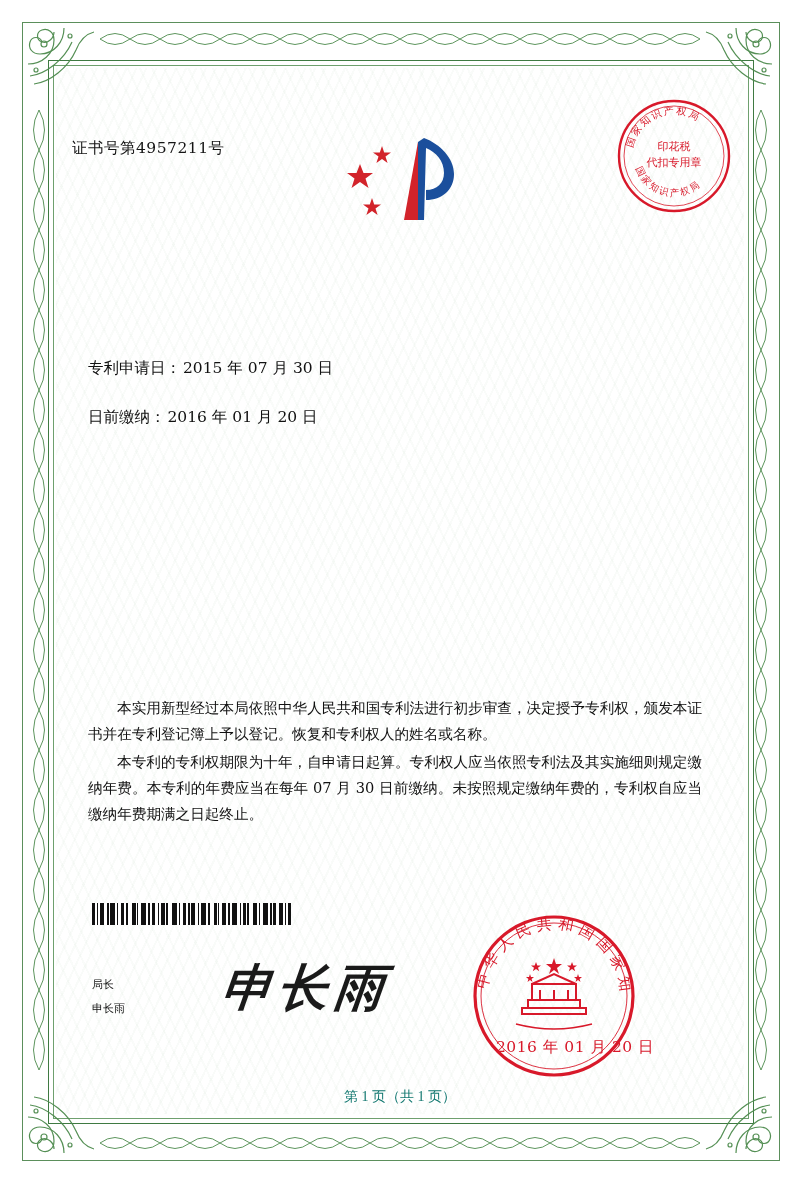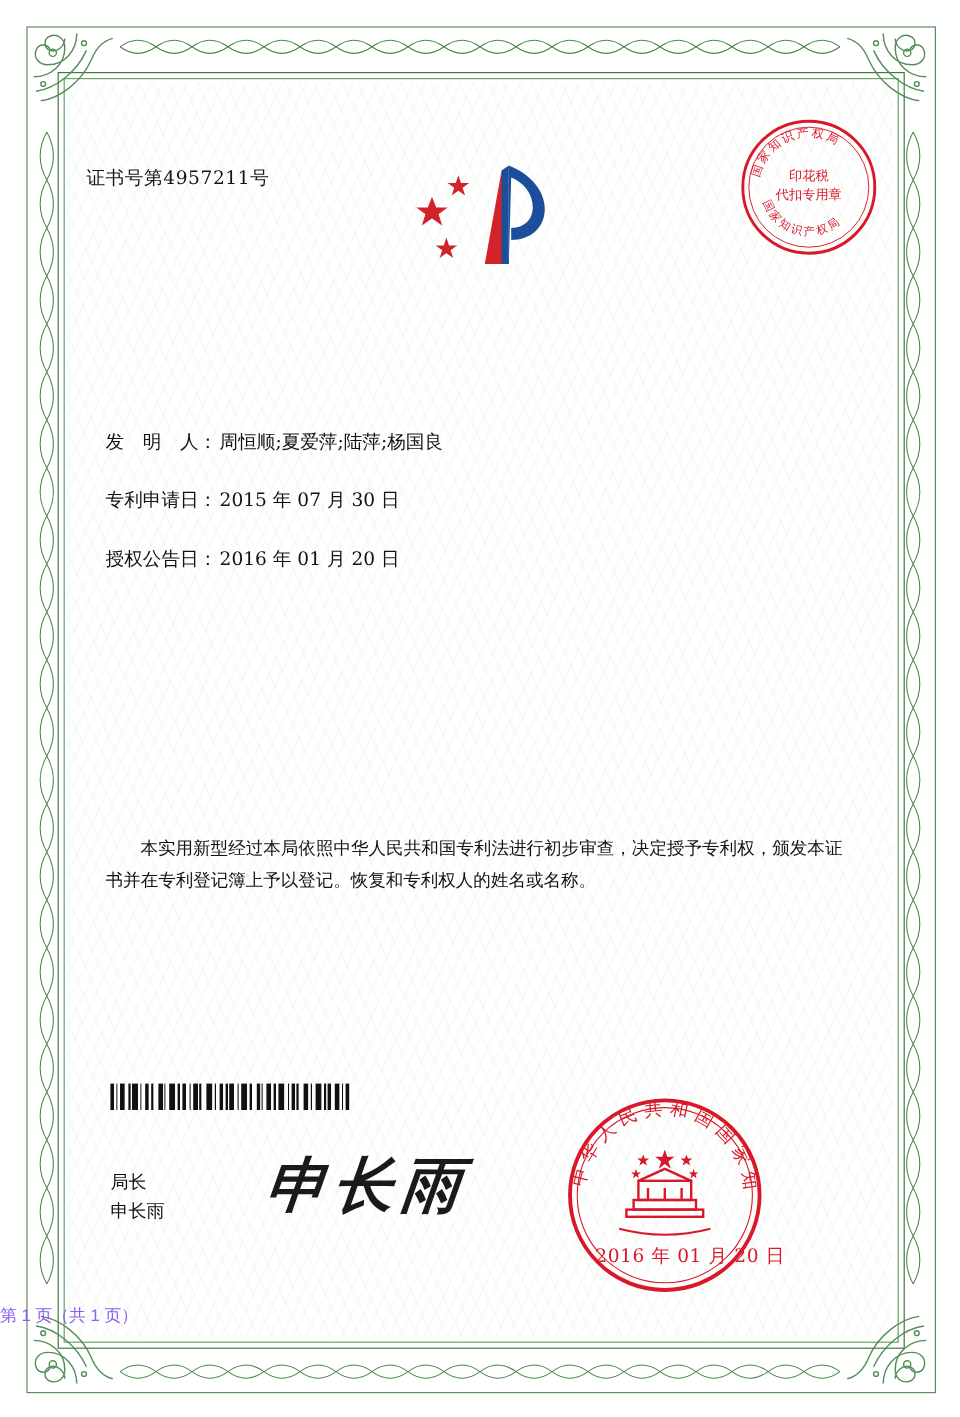--- a/index.html
+++ b/index.html
@@ -166,21 +166,21 @@
     display: block;
     background: #111;
     height: 100%;
   }
 
   
   .sig-label {
     position: absolute;
     left: 92px;
     top: 973px;
-    font-size: 15px;
+    font-size: 11px;
     line-height: 24px;
     color: #111;
     font-family: "DejaVu Serif", "Liberation Serif", serif;
   }
   .sig-script {
     position: absolute;
     left: 222px;
     top: 955px;
     font-size: 50px;
     color: #1a1a1a;
@@ -207,24 +207,24 @@
     color: #d8192a;
     letter-spacing: 0.5px;
     font-family: "DejaVu Serif", "Liberation Serif", serif;
   }
 
   
   .page-footer {
     position: absolute;
     left: 0; right: 0;
     top: 1088px;
-    text-align: left;
+    text-align: center;
     font-size: 14px;
-    color: #8b5cf6;
-    font-family: Liberation Sans, sans-serif;
+    color: #0f766e;
+    font-family: Liberation Serif, serif;
   }
 
   
   .bg-tint {
     position: absolute;
     left: 56px; top: 68px;
     width: 688px; height: 1046px;
     background:
       repeating-linear-gradient(115deg, rgba(120,170,120,0.045) 0 2px, rgba(255,255,255,0) 2px 9px),
       repeating-linear-gradient(65deg, rgba(120,170,120,0.04) 0 2px, rgba(255,255,255,0) 2px 11px);
@@ -359,35 +359,32 @@
         <textPath href="#arcBot" startOffset="10%">国家知识产权局</textPath>
       </text>
       <text x="58" y="52" text-anchor="middle" font-size="11" fill="#d8192a" font-family="DejaVu Serif, serif">印花税</text>
       <text x="58" y="68" text-anchor="middle" font-size="11" fill="#d8192a" font-family="DejaVu Serif, serif">代扣专用章</text>
     </svg>
   </div>
 
 
   <div class="fields">
     <div class="field-row">
-      <span class="field-label">发　明　人：</span>
-      <span class="field-value">周恒顺;夏爱萍;陆萍;杨国良</span>
-    </div>
-    <div class="field-row">
       <span class="field-label">专利申请日：</span>
       <span class="field-value">2015 年 07 月 30 日</span>
     </div>
     <div class="field-row">
-      <span class="field-label">授权公告日：</span>
+      <span class="field-label">日前缴纳：</span>
       <span class="field-value">2016 年 01 月 20 日</span>
     </div>
   </div>
 
   <div class="body-text">
     <p>本实用新型经过本局依照中华人民共和国专利法进行初步审查，决定授予专利权，颁发本证书并在专利登记簿上予以登记。恢复和专利权人的姓名或名称。</p>
+    <p>本专利的专利权期限为十年，自申请日起算。专利权人应当依照专利法及其实施细则规定缴纳年费。本专利的年费应当在每年 07 月 30 日前缴纳。未按照规定缴纳年费的，专利权自应当缴纳年费期满之日起终止。</p>
   </div>
 
   <div class="barcode">
     <i style="width:3px"></i>
       <i style="width:2px;background:#fff"></i>
     <i style="width:1px"></i>
       <i style="width:2px;background:#fff"></i>
     <i style="width:4px"></i>
       <i style="width:3px;background:#fff"></i>
     <i style="width:2px"></i>

